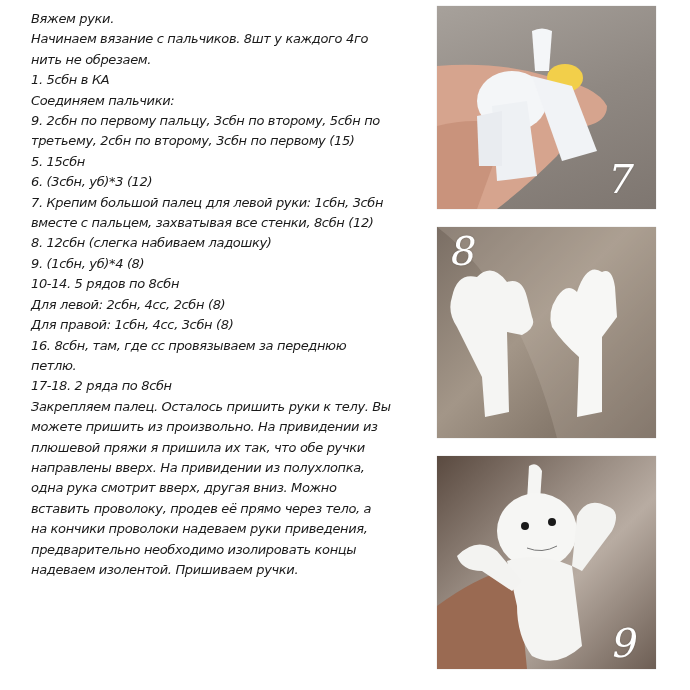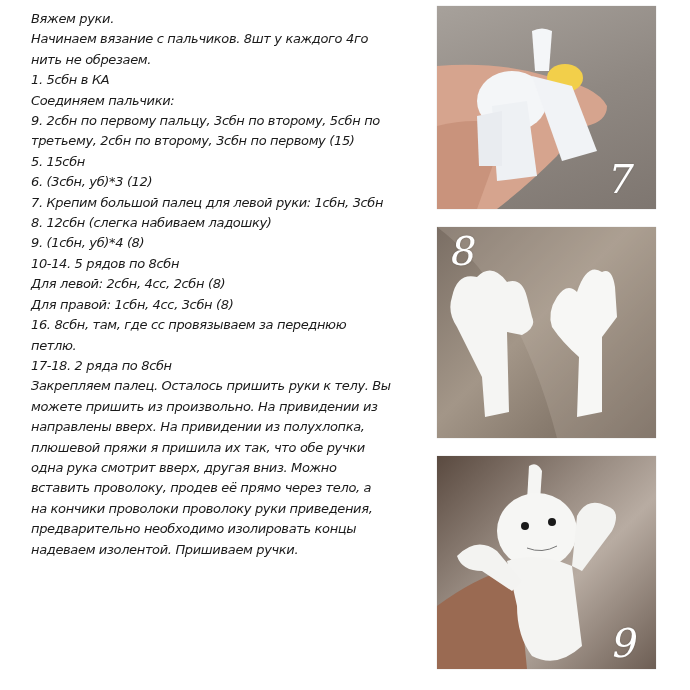--- a/index.html
+++ b/index.html
@@ -32,35 +32,36 @@
   <span class="line">Вяжем руки.</span>
   <span class="line">Начинаем вязание с пальчиков. 8шт у каждого 4го</span>
   <span class="line">нить не обрезаем.</span>
   <span class="line">1. 5сбн в КА</span>
   <span class="line">Соединяем пальчики:</span>
   <span class="line">9. 2сбн по первому пальцу, 3сбн по второму, 5сбн по</span>
   <span class="line">третьему, 2сбн по второму, 3сбн по первому (15)</span>
   <span class="line">5. 15сбн</span>
   <span class="line">6. (3сбн, уб)*3 (12)</span>
   <span class="line">7. Крепим большой палец для левой руки: 1сбн, 3сбн</span>
+  <span class="line">вместе с пальцем, захватывая все стенки, 8сбн (12)</span>
   <span class="line">8. 12сбн (слегка набиваем ладошку)</span>
   <span class="line">9. (1сбн, уб)*4 (8)</span>
   <span class="line">10-14. 5 рядов по 8сбн</span>
   <span class="line">Для левой: 2сбн, 4сс, 2сбн (8)</span>
   <span class="line">Для правой: 1сбн, 4сс, 3сбн (8)</span>
   <span class="line">16. 8сбн, там, где сс провязываем за переднюю</span>
   <span class="line">петлю.</span>
   <span class="line">17-18. 2 ряда по 8сбн</span>
   <span class="line">Закрепляем палец. Осталось пришить руки к телу. Вы</span>
   <span class="line">можете пришить из произвольно. На привидении из</span>
+  <span class="line">плюшевой пряжи я пришила их так, что обе ручки</span>
   <span class="line">направлены вверх. На привидении из полухлопка,</span>
-  <span class="line">плюшевой пряжи я пришила их так, что обе ручки</span>
   <span class="line">одна рука смотрит вверх, другая вниз. Можно</span>
   <span class="line">вставить проволоку, продев её прямо через тело, а</span>
-  <span class="line">на кончики проволоки проволоку руки приведения,</span>
+  <span class="line">на кончики проволоки надеваем руки приведения,</span>
   <span class="line">предварительно необходимо изолировать концы</span>
   <span class="line">надеваем изолентой. Пришиваем ручки.</span>
 </div>
 
 <div class="photo p7">
   <svg width="219" height="203" viewBox="0 0 219 203">
     <path d="M0 60 Q60 55 110 70 Q160 80 170 100 Q170 115 150 120 Q130 135 120 150 Q90 180 60 203 L0 203 Z" fill="#d6a48e"></path>
     <path d="M0 120 Q40 110 70 120 L40 203 L0 203 Z" fill="#c9937c"></path>
     <ellipse cx="128" cy="72" rx="18" ry="14" fill="#f2cf4a"></ellipse>
     <path d="M95 25 Q105 20 115 25 L112 65 L98 65 Z" fill="#f4f6f8"></path>

